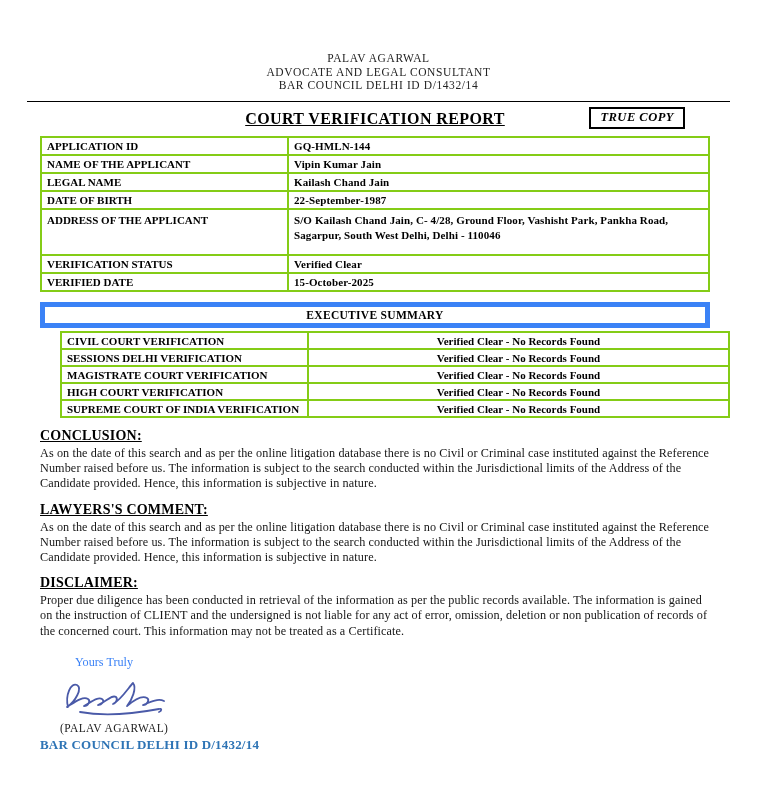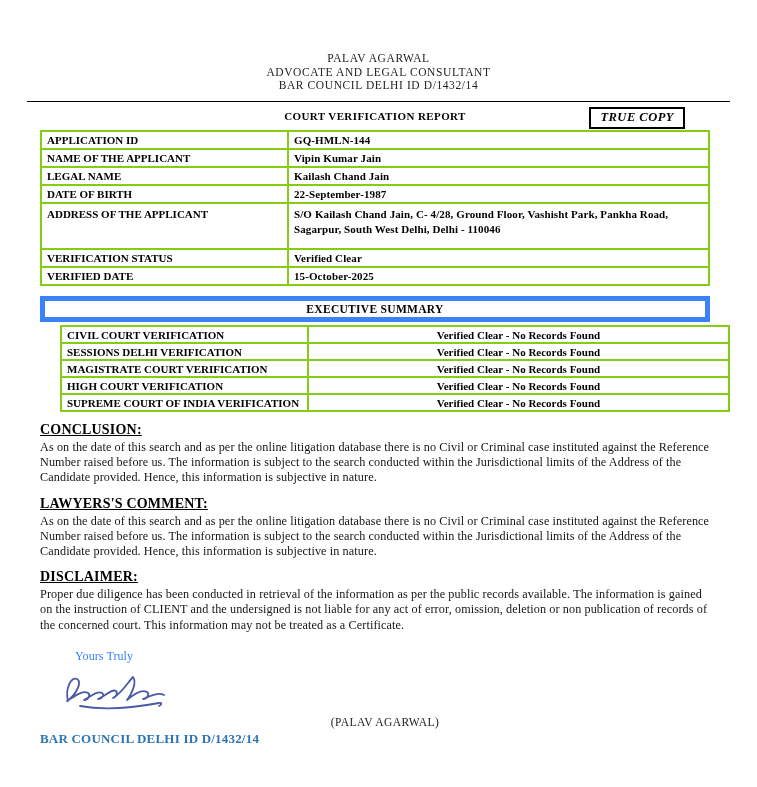--- a/index.html
+++ b/index.html
@@ -40,22 +40,23 @@
   .rule{
     margin:9px 27px 0 27px;
     border-top:1.6px solid #000;
   }
 
   .content{margin:0 47px 0 40px;width:670px;}
 
   .doc-title{
     text-align:center;
     font-weight:bold;
-    font-size:11px;
+    font-size:16px;
     letter-spacing:0.4px;
+    text-decoration:underline;
     margin-top:8px;
     margin-bottom:8px;
   }
 
   
   table{border-collapse:collapse;width:670px;}
   table, td, th{border:2px solid #84cc16;}
   .app-table{border:1.5px solid #000;}
   .app-table td{
     font-size:11px;
@@ -123,21 +124,20 @@
     stroke-linecap:round;
     stroke-linejoin:round;
   }
 
   .signed-name{
     margin-top:2px;
     margin-left:20px;
     font-size:11.5px;
     letter-spacing:0.4px;
     color:#222;
-    text-align:center;
   }
   .signed-id{
     margin-top:3px;
     font-weight:bold;
     font-size:13px;
     color:var(--accent_blue);
     letter-spacing:0.2px;
   }
 </style>
 </head>

